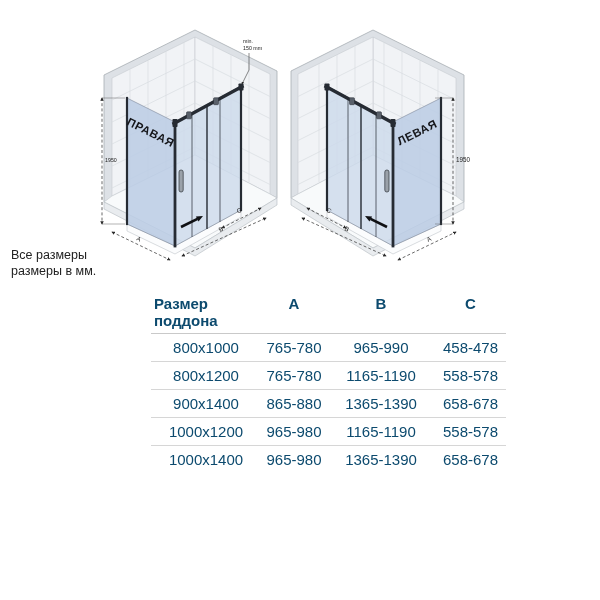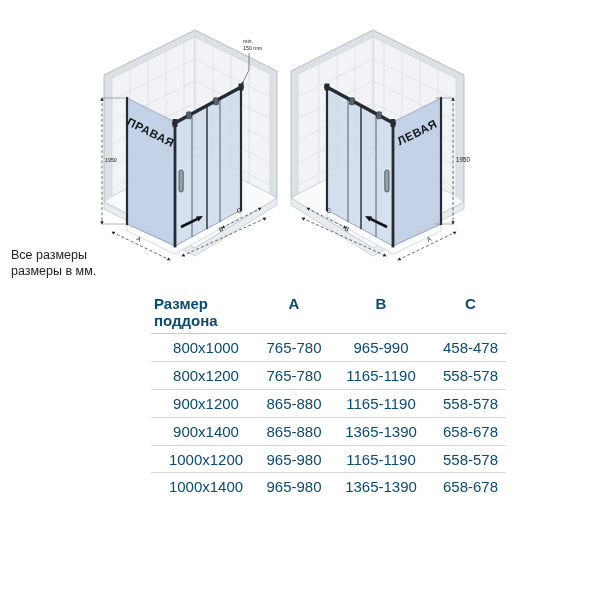--- a/index.html
+++ b/index.html
@@ -213,26 +213,20 @@
         <td>965-990</td>
         <td>458-478</td>
       </tr>
       <tr>
         <td>800x1200</td>
         <td>765-780</td>
         <td>1165-1190</td>
         <td>558-578</td>
       </tr>
       <tr>
-        <td>900x1200</td>
-        <td>865-880</td>
-        <td>1165-1190</td>
-        <td>558-578</td>
-      </tr>
-      <tr>
         <td>900x1400</td>
         <td>865-880</td>
         <td>1365-1390</td>
         <td>658-678</td>
       </tr>
       <tr>
         <td>1000x1200</td>
         <td>965-980</td>
         <td>1165-1190</td>
         <td>558-578</td>

